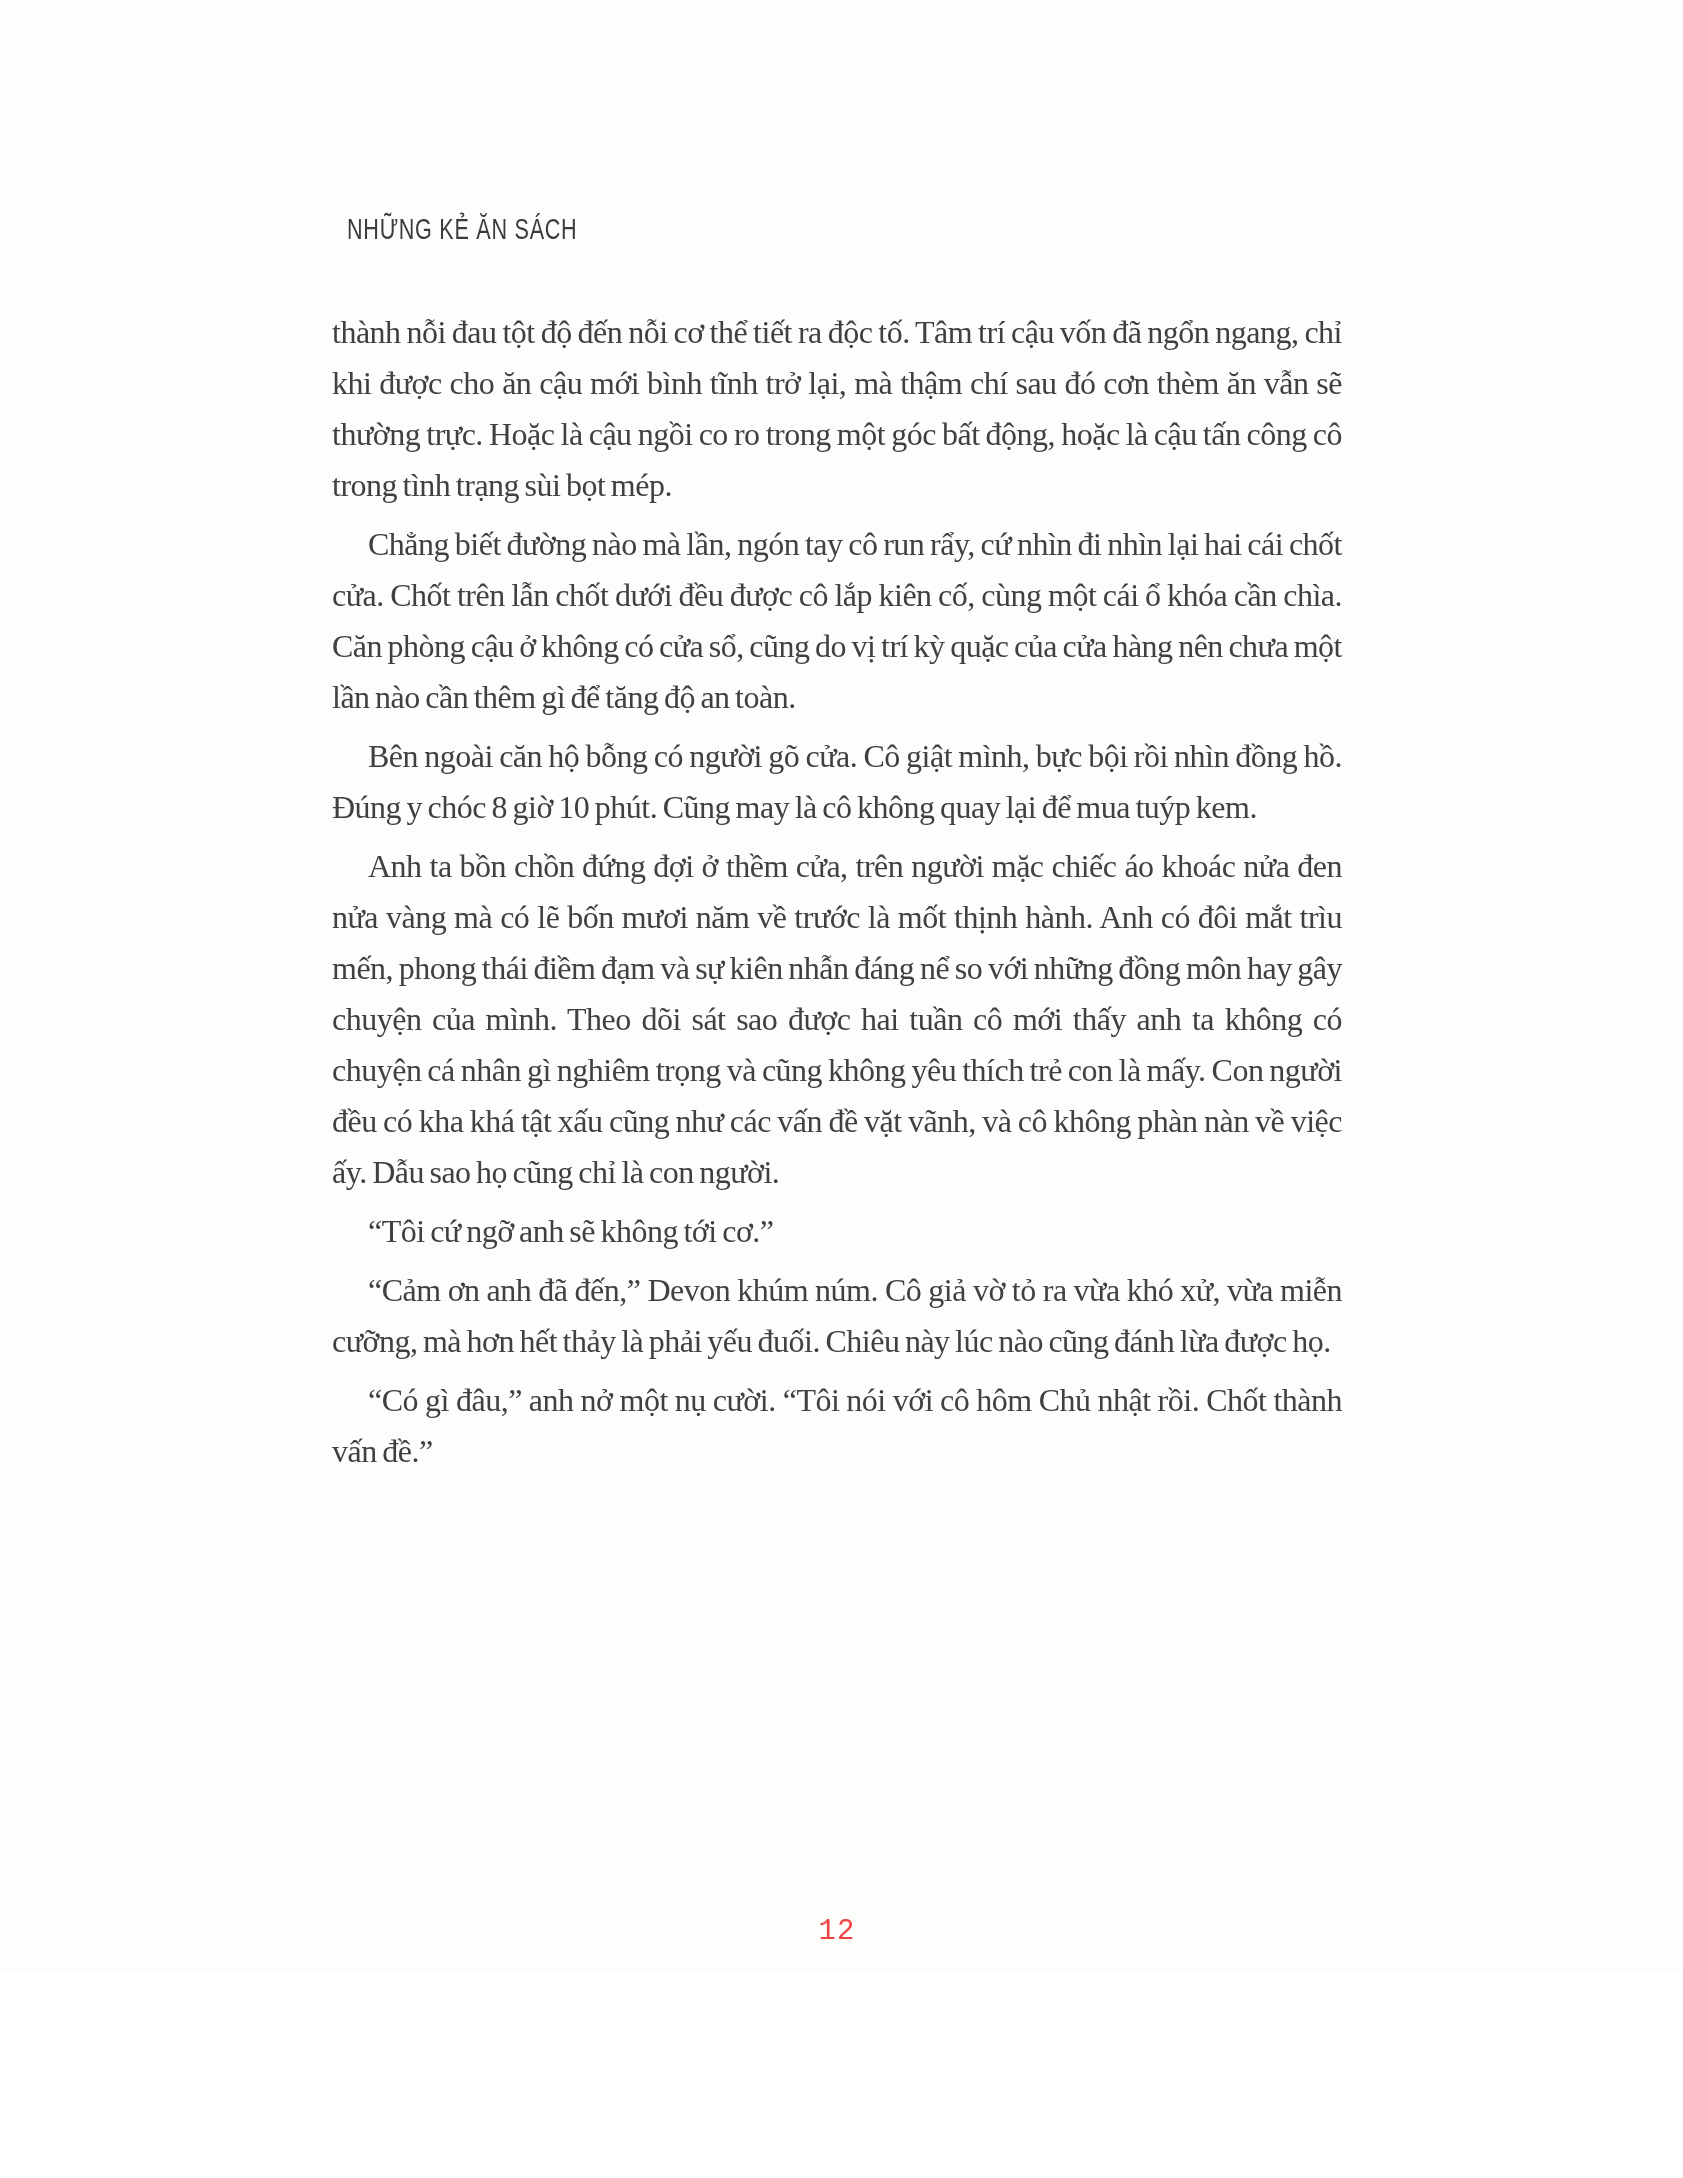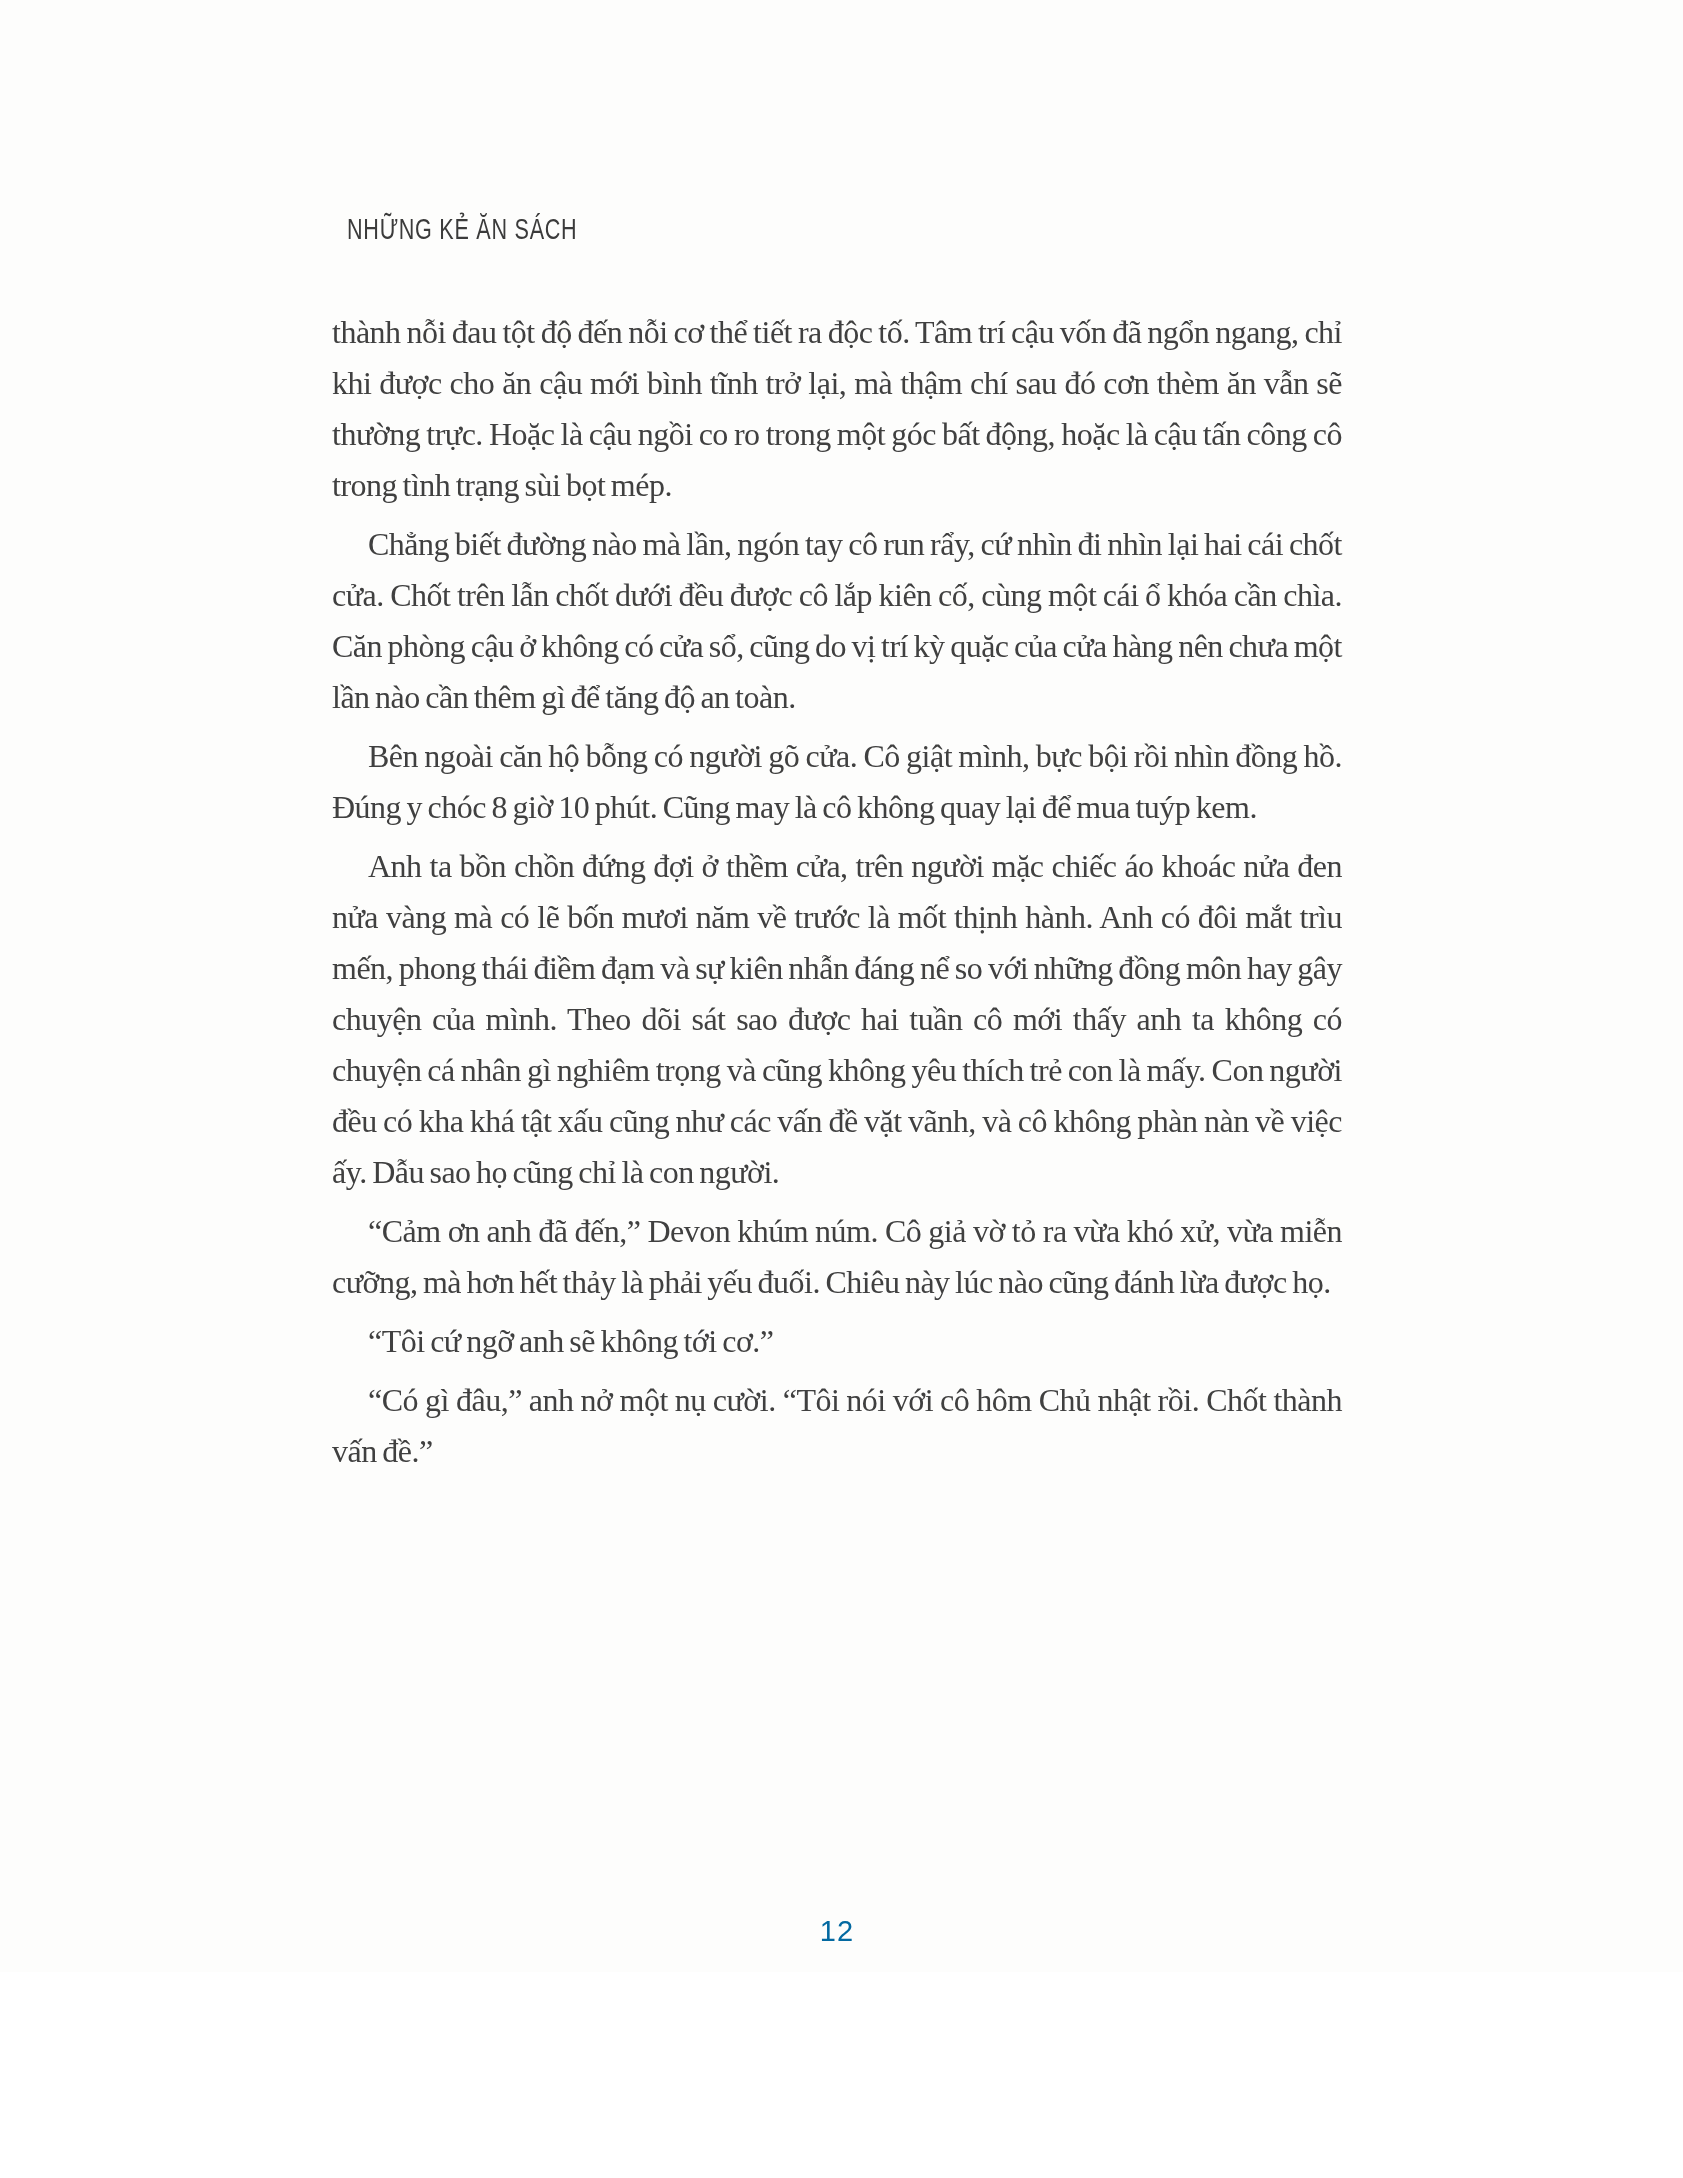--- a/index.html
+++ b/index.html
@@ -45,39 +45,39 @@
   }
   .body-text p.indent {
     text-indent: 36px;
   }
   .page-number {
     position: absolute;
     left: 332px;
     top: 1915px;
     width: 1010px;
     text-align: center;
-    font-family: Liberation Sans, sans-serif;
+    font-family: Liberation Mono, monospace;
     font-size: 29px;
     letter-spacing: 1px;
-    color: #0369a1;
+    color: #ef4444;
   }
 </style>
 </head>
 <body>
 
 <div class="page">
 
   <div class="running-header">NHỮNG KẺ ĂN SÁCH</div>
 
   <div class="body-text">
     <p>thành nỗi đau tột độ đến nỗi cơ thể tiết ra độc tố. Tâm trí cậu vốn đã ngổn ngang, chỉ khi được cho ăn cậu mới bình tĩnh trở lại, mà thậm chí sau đó cơn thèm ăn vẫn sẽ thường trực. Hoặc là cậu ngồi co ro trong một góc bất động, hoặc là cậu tấn công cô trong tình trạng sùi bọt mép.</p>
     <p class="indent">Chẳng biết đường nào mà lần, ngón tay cô run rẩy, cứ nhìn đi nhìn lại hai cái chốt cửa. Chốt trên lẫn chốt dưới đều được cô lắp kiên cố, cùng một cái ổ khóa cần chìa. Căn phòng cậu ở không có cửa sổ, cũng do vị trí kỳ quặc của cửa hàng nên chưa một lần nào cần thêm gì để tăng độ an toàn.</p>
     <p class="indent">Bên ngoài căn hộ bỗng có người gõ cửa. Cô giật mình, bực bội rồi nhìn đồng hồ. Đúng y chóc 8 giờ 10 phút. Cũng may là cô không quay lại để mua tuýp kem.</p>
     <p class="indent">Anh ta bồn chồn đứng đợi ở thềm cửa, trên người mặc chiếc áo khoác nửa đen nửa vàng mà có lẽ bốn mươi năm về trước là mốt thịnh hành. Anh có đôi mắt trìu mến, phong thái điềm đạm và sự kiên nhẫn đáng nể so với những đồng môn hay gây chuyện của mình. Theo dõi sát sao được hai tuần cô mới thấy anh ta không có chuyện cá nhân gì nghiêm trọng và cũng không yêu thích trẻ con là mấy. Con người đều có kha khá tật xấu cũng như các vấn đề vặt vãnh, và cô không phàn nàn về việc ấy. Dẫu sao họ cũng chỉ là con người.</p>
+    <p class="indent">“Tôi cứ ngỡ anh sẽ không tới cơ.”</p>
     <p class="indent">“Cảm ơn anh đã đến,” Devon khúm núm. Cô giả vờ tỏ ra vừa khó xử, vừa miễn cưỡng, mà hơn hết thảy là phải yếu đuối. Chiêu này lúc nào cũng đánh lừa được họ.</p>
-    <p class="indent">“Tôi cứ ngỡ anh sẽ không tới cơ.”</p>
     <p class="indent">“Có gì đâu,” anh nở một nụ cười. “Tôi nói với cô hôm Chủ nhật rồi. Chốt thành vấn đề.”</p>
   </div>
 
   <div class="page-number">12</div>
 
 </div>
 
 
 </body></html>

